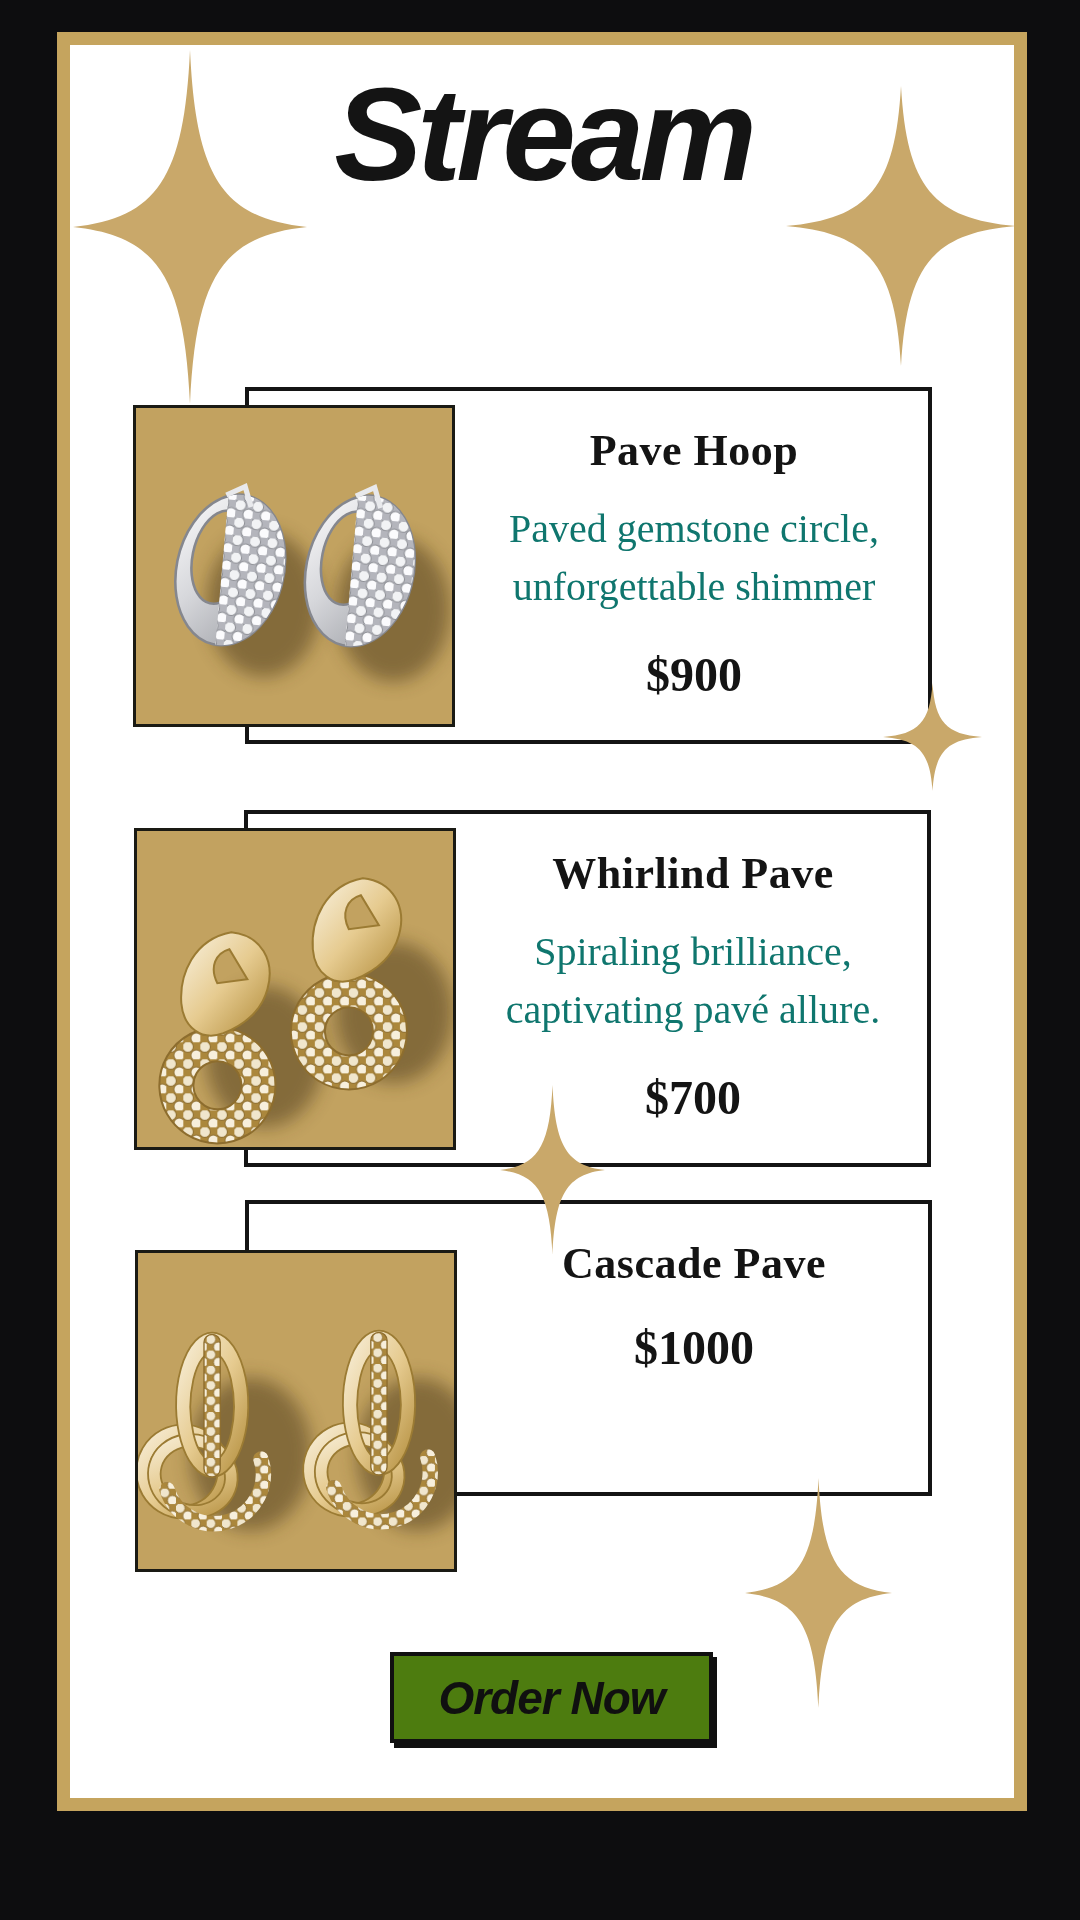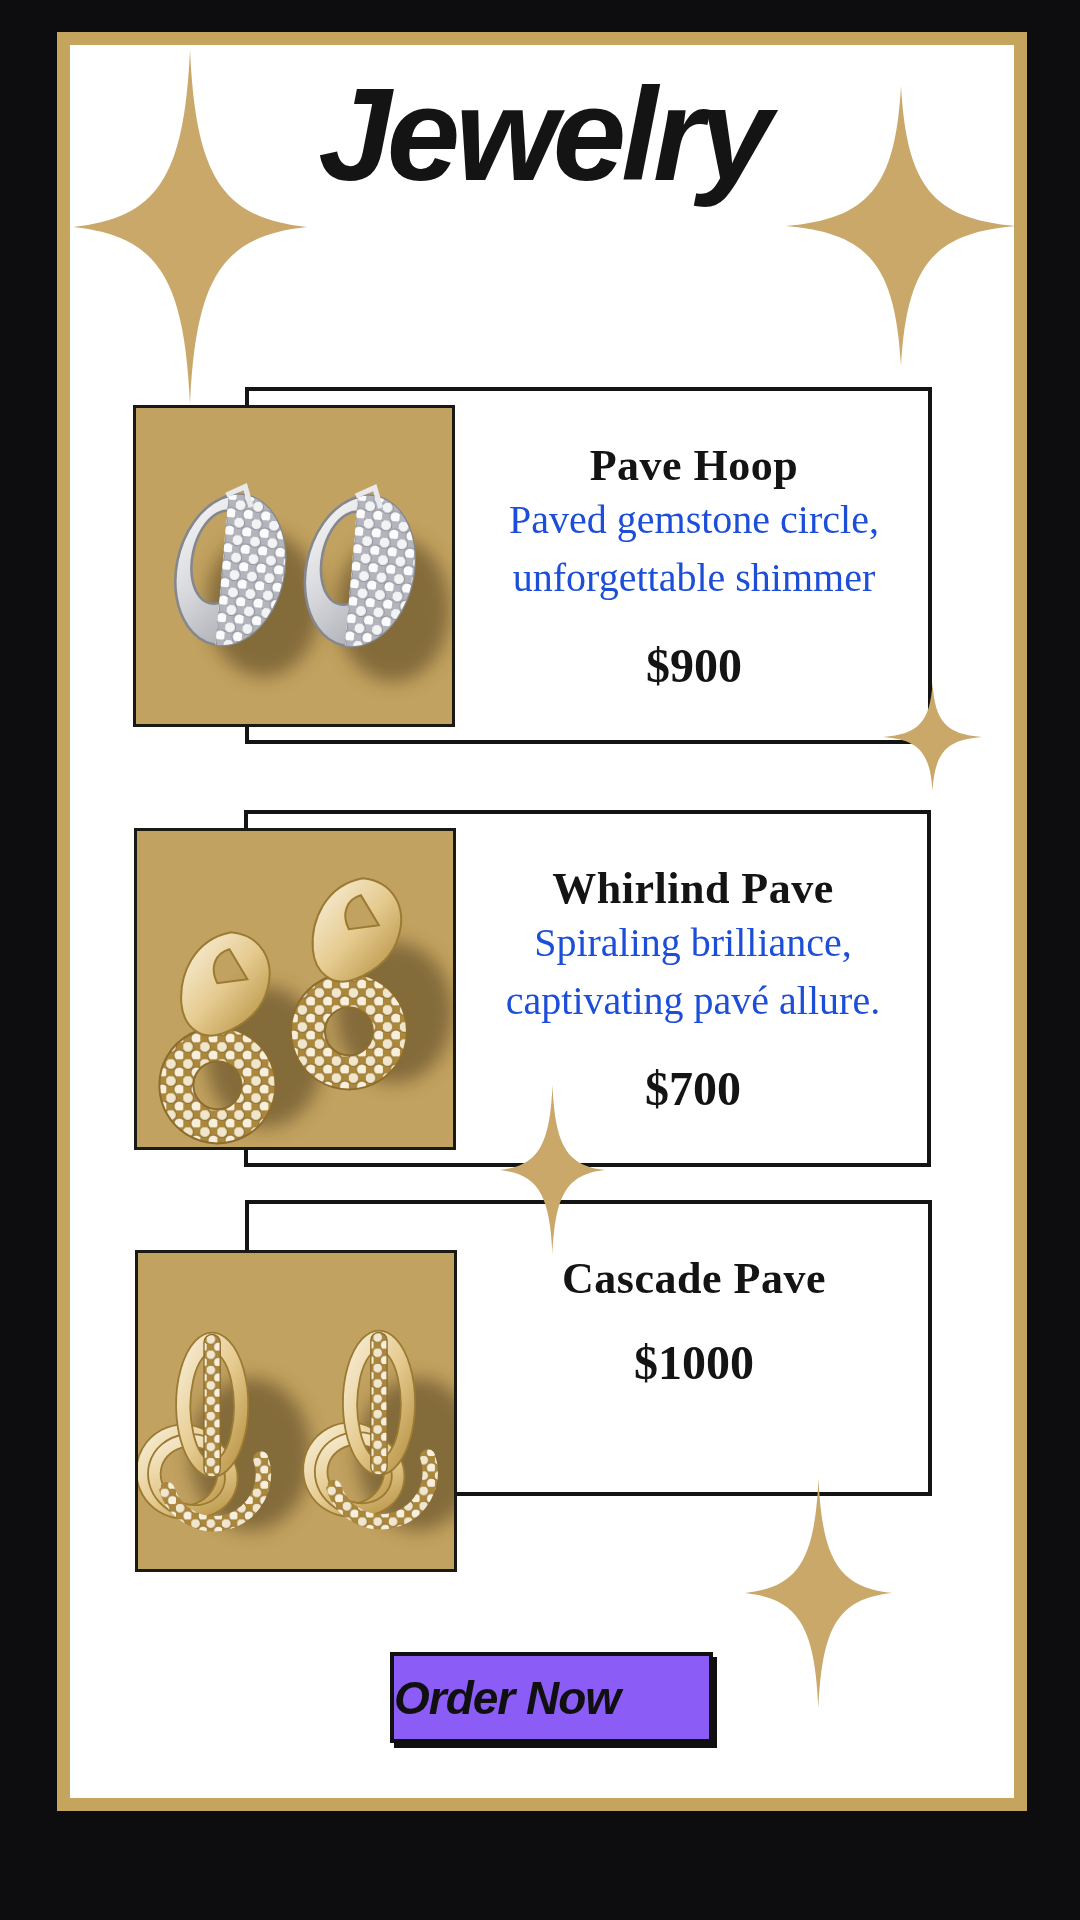--- a/index.html
+++ b/index.html
@@ -24,42 +24,42 @@
   .card{
     position:absolute;left:245px;width:687px;height:357px;box-sizing:border-box;
     border:4px solid #141414;background:#ffffff;z-index:1;
   }
   #card-1{top:387px;}
   #card-2{top:810px;left:244px;}
   #card-3{top:1200px;height:296px;}
   .card-content{
     position:absolute;left:211px;right:0;top:0;bottom:0;
     display:flex;flex-direction:column;align-items:center;
-    text-align:center;padding-top:50px;color:#141414;
+    text-align:center;padding-top:35px;color:#141414;
   }
   .product-name{font:700 44px/50px "Liberation Serif",serif;letter-spacing:.5px;}
   .product-desc{
-    font:400 40px/58px "Liberation Serif",serif;
-    white-space:pre-line;color:#1d4ed8;
+    margin-top:24px;font:400 40px/58px "Liberation Serif",serif;
+    white-space:pre-line;color:#0f766e;
   }
   .product-price{margin-top:32px;font:700 48px/54px "Liberation Serif",serif;}
   
   .img-square{
     position:absolute;left:133px;width:322px;height:322px;box-sizing:border-box;
     border:3px solid #1a1a14;background:#c2a260;overflow:hidden;z-index:3;
   }
   #square-1{top:405px;}
   #square-2{top:828px;left:134px;}
   #square-3{top:1250px;left:135px;}
   .img-square svg{display:block;width:100%;height:100%;}
   
   .cta{
     position:absolute;left:390px;top:1652px;width:323px;height:91px;
-    box-sizing:border-box;border:4px solid #101010;background:#8b5cf6;
-    display:flex;align-items:center;justify-content:flex-start;
+    box-sizing:border-box;border:4px solid #101010;background:#4d7c0f;
+    display:flex;align-items:center;justify-content:center;
     font:italic 900 46px/46px "Liberation Sans",sans-serif;letter-spacing:-1px;
     color:#101010;cursor:pointer;z-index:4;box-shadow:4px 5px 0 #101010;
   }
   .hidden-defs{position:absolute;width:0;height:0;overflow:hidden;}
 </style>
 </head>
 <body>
 
 <svg class="hidden-defs" aria-hidden="true">
   <defs>
@@ -111,21 +111,21 @@
       <path fill-rule="evenodd" fill="url(#creamGoldGrad)" stroke="#9b7b33" stroke-width="2" d="M0,-84 a40,80 0 1,0 0.1,0 Z M0,-62 a24,60 0 1,0 0.1,0 Z" transform="translate(6,-4)"></path>
       <rect x="-3" y="-86" width="18" height="158" rx="9" fill="url(#paveGold)" stroke="#8d6d2e" stroke-width="1.5"></rect>
       <path d="M-44,86 A54,54 0 0,0 60,52" fill="none" stroke="url(#paveGold)" stroke-width="17" stroke-linecap="round"></path>
     </g>
   </defs>
 </svg>
 
 <div class="frame"></div>
 
 <div class="title">
-  <div>Jewelry</div>
+  <div>Stream</div>
 </div>
 
 <svg class="star" style="left:73px;top:50px;width:234px;height:354px" viewBox="0 0 100 100" preserveAspectRatio="none">
     <use href="#sparkle" fill="#c9a86a"></use>
   </svg>
 <svg class="star" style="left:786px;top:86px;width:230px;height:280px" viewBox="0 0 100 100" preserveAspectRatio="none">
     <use href="#sparkle" fill="#c9a86a"></use>
   </svg>
 <svg class="star" style="left:883px;top:683px;width:99px;height:108px" viewBox="0 0 100 100" preserveAspectRatio="none">
     <use href="#sparkle" fill="#c9a86a"></use>

